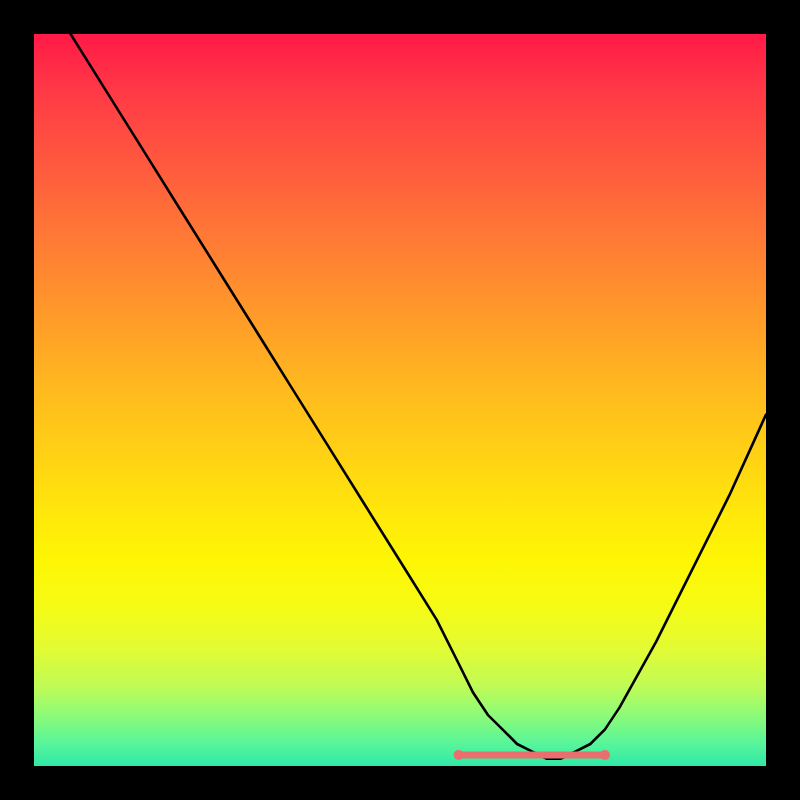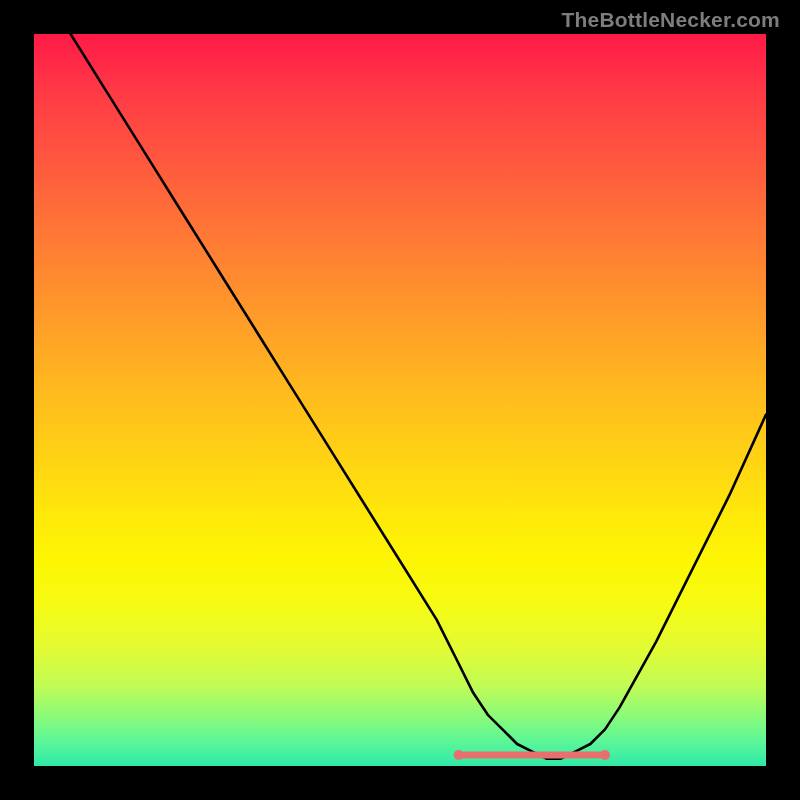--- a/index.html
+++ b/index.html
@@ -87,14 +87,13 @@
   <div class="plot-area">
     <div class="gradient"></div>
     <svg class="curve-svg" viewBox="0 0 732 732" preserveAspectRatio="none">
       <path id="curvePath" class="curve" d="M36.6 0.0 L73.2 58.6 L109.8 117.1 L146.4 175.7 L183.0 234.2 L219.6 292.8 L256.2 351.4 L292.8 409.9 L329.4 468.5 L366.0 527.0 L402.6 585.6 L424.6 629.5 L439.2 658.8 L453.8 680.8 L468.5 695.4 L483.1 710.0 L497.8 717.4 L512.4 724.7 L527.0 724.7 L541.7 717.4 L556.3 710.0 L571.0 695.4 L585.6 673.4 L622.2 607.6 L658.8 534.4 L695.4 461.2 L732.0 380.6"></path>
       <path id="minBand" class="min-band" d="M424.6 721.0 L571.0 721.0"></path>
       <circle id="dotL" class="dot" r="5" cx="424.6" cy="721.0"></circle>
       <circle id="dotR" class="dot" r="5" cx="571.0" cy="721.0"></circle>
     </svg>
   </div>
 
-  <div class="attrib">TheBottleNecker.com</div>
 </div>
 
 </body></html>

